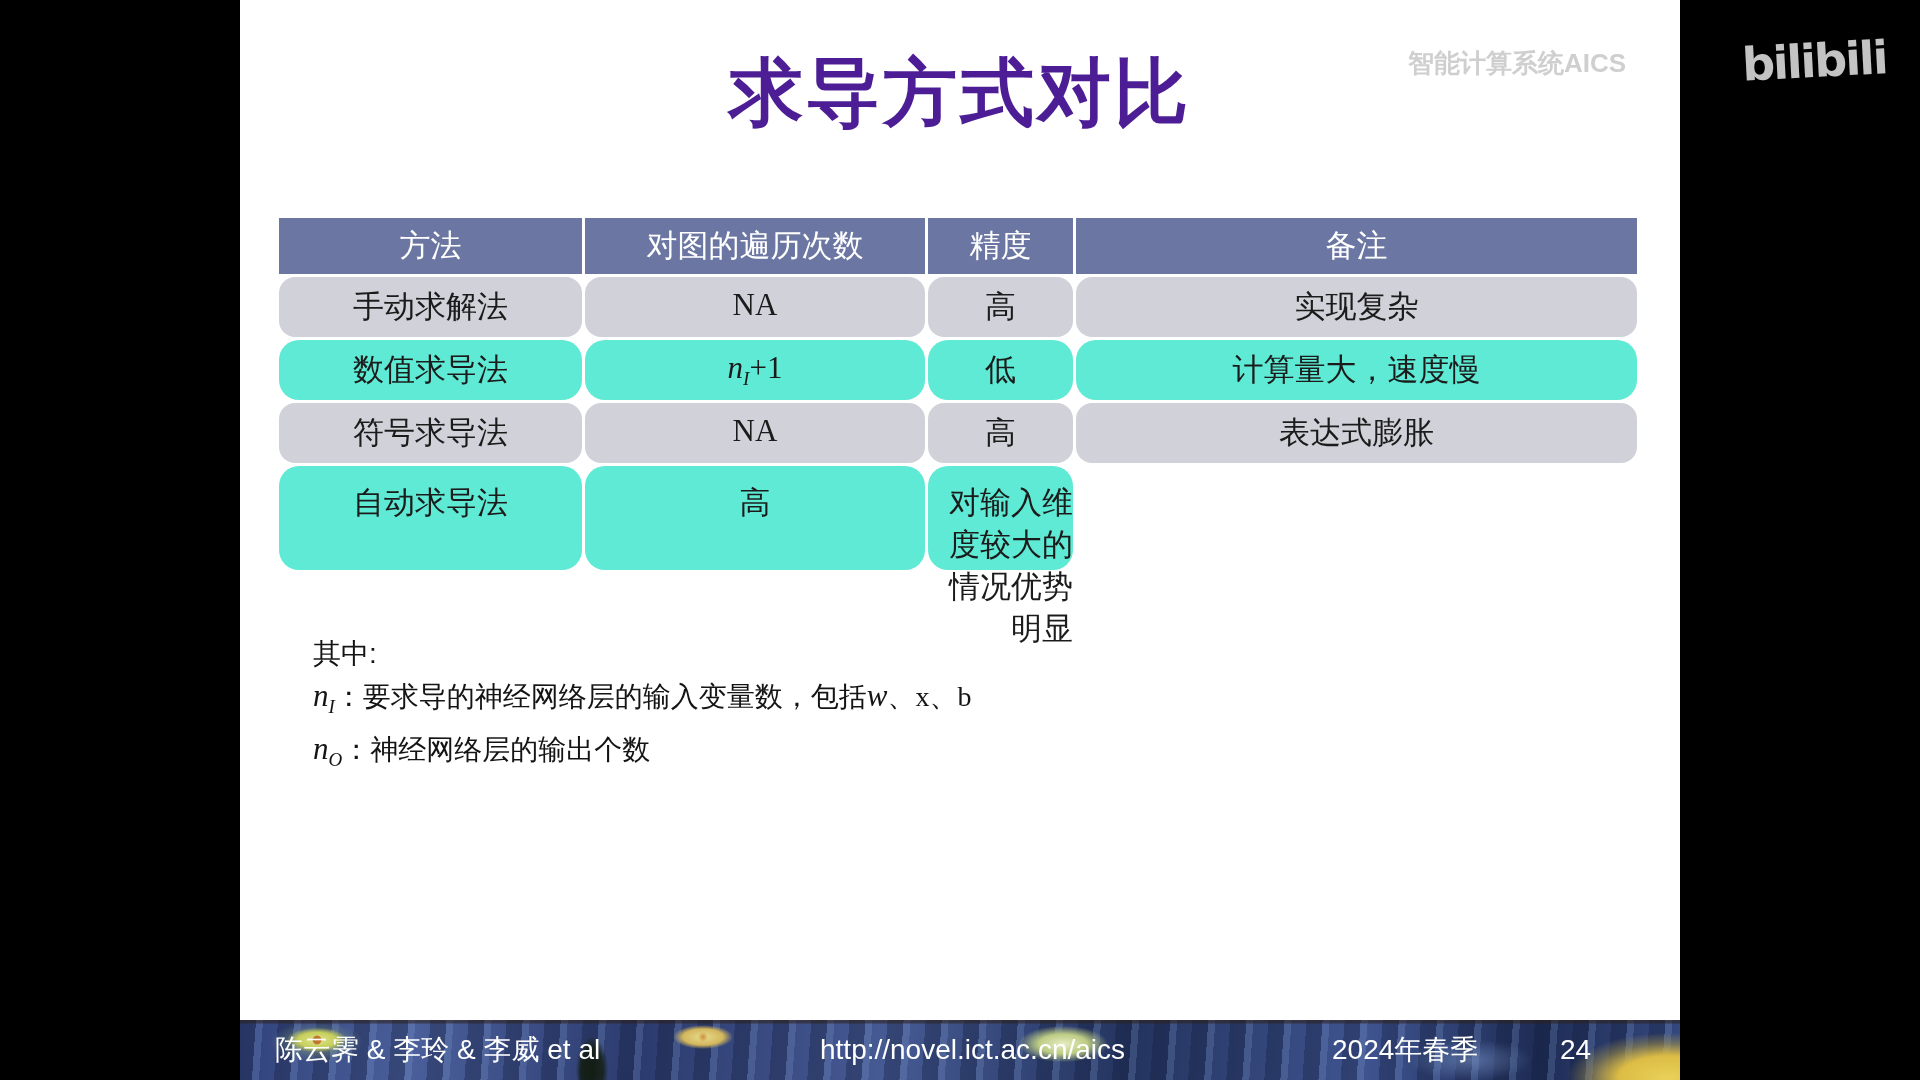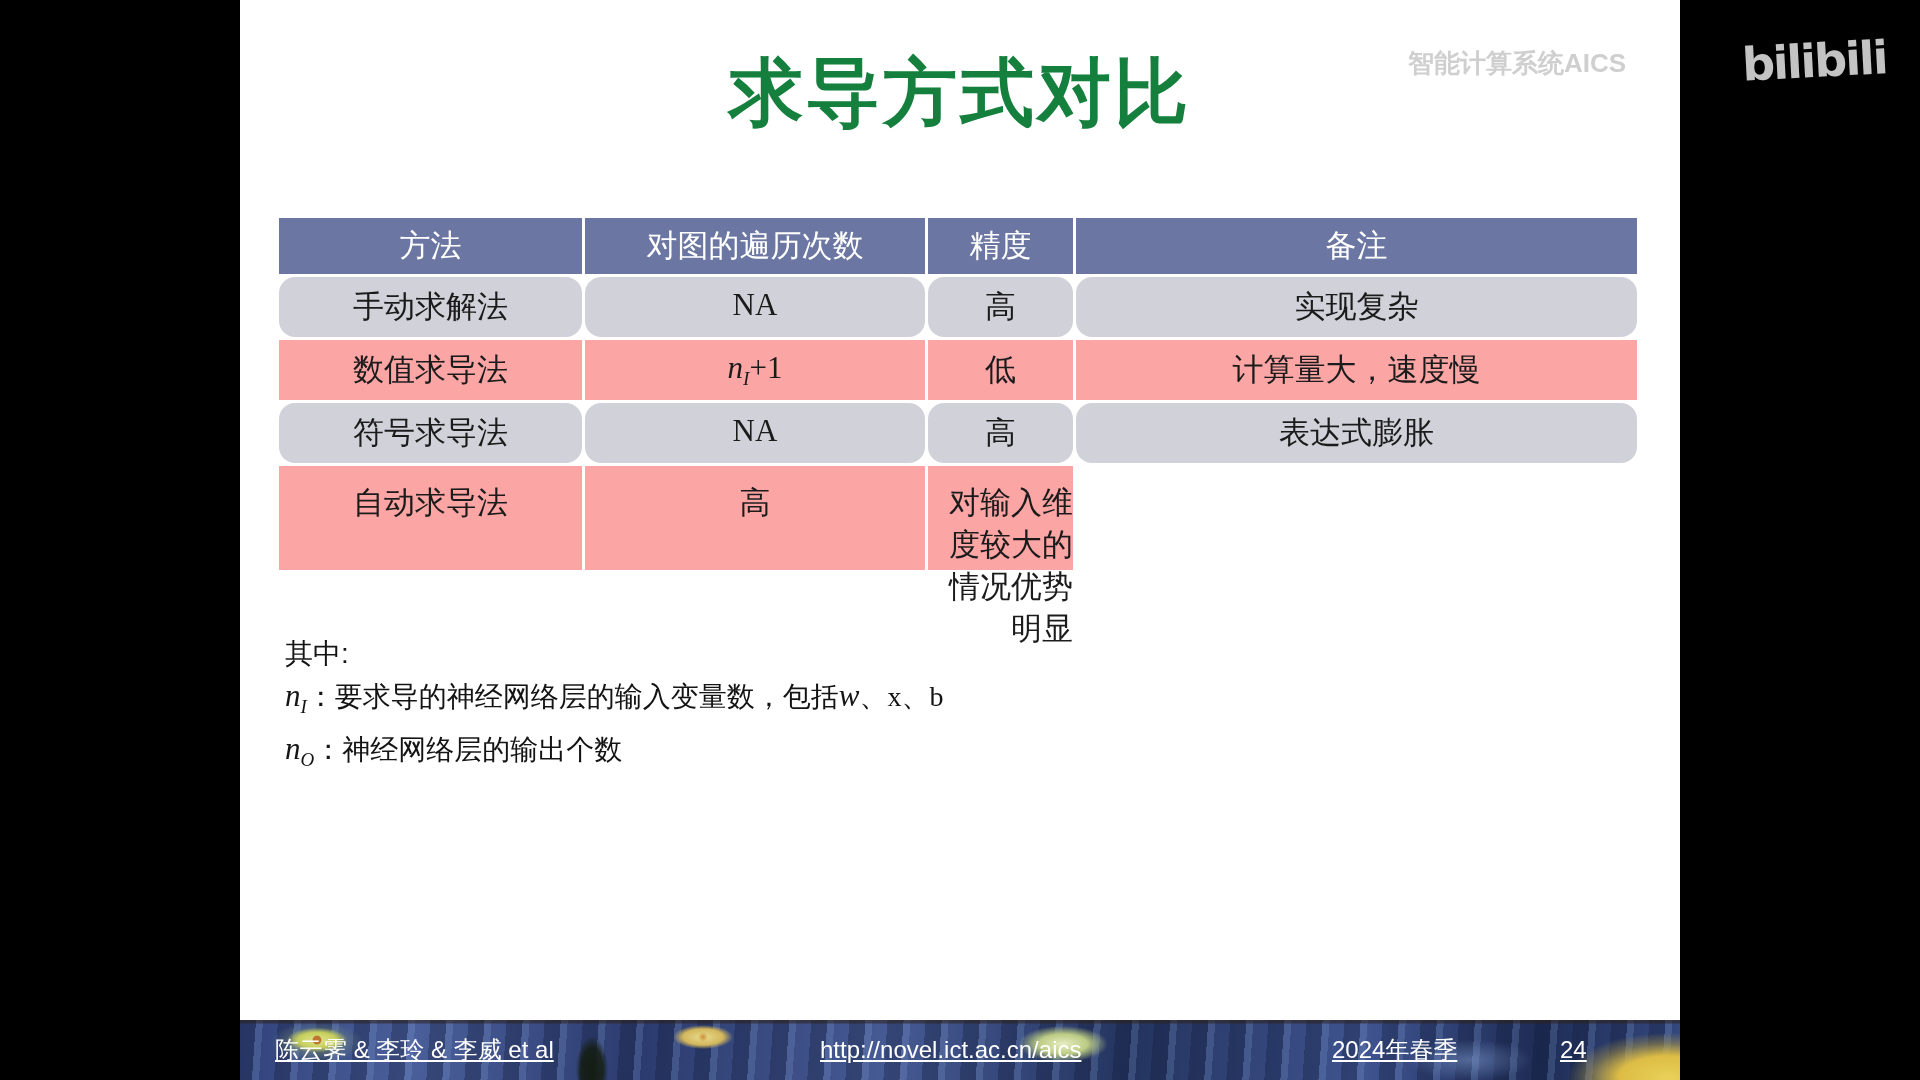--- a/index.html
+++ b/index.html
@@ -2,61 +2,61 @@
 <html><head>
 <meta charset="utf-8">
 <style>
   html,body{margin:0;padding:0;background:#000;}
   .stage{position:relative;width:1920px;height:1080px;background:#000;overflow:hidden;
          font-family:"Liberation Sans",sans-serif;}
   .slide{position:absolute;left:240px;top:0;width:1440px;height:1080px;background:#ffffff;}
 
   
   .title{position:absolute;left:0;top:44px;width:100%;text-align:center;
-         font-size:74px;font-weight:800;color:#15803d;letter-spacing:3px;}
+         font-size:74px;font-weight:800;color:#4c1d95;letter-spacing:3px;}
 
   
   .ctable{position:absolute;left:39px;top:218px;display:grid;
           grid-template-columns:303px 340px 145px 561px;
           grid-template-rows:56px 60px 60px 60px 104px;gap:3px;background:#fff;}
   .cell{display:flex;align-items:center;justify-content:center;
         font-size:31px;color:#1b1b1b;text-align:right;}
   .th{background:#6b77a2;color:#ffffff;}
   .dark{background:#d1d1d9;border-radius:16px;}
-  .light{background:#fca5a5;}
+  .light{background:#5eead4;border-radius:20px;}
   .serif{font-family:"Liberation Serif",serif;}
   .it{font-style:italic;}
   .fx{display:inline;}
   .fx sub{font-size:0.62em;font-family:"Liberation Serif",serif;font-style:italic;}
   .tall{align-items:flex-start;padding-top:16px;box-sizing:border-box;}
 
   
   .notes{position:absolute;left:45px;top:633px;font-size:28px;color:#141414;}
-  .notes .line{line-height:42px;white-space:nowrap;}
+  .notes .line{line-height:42px;white-space:nowrap;margin-left:28px;}
   .nvar{font-family:"Liberation Serif",serif;font-style:italic;font-size:31px;}
   .notes sub{font-family:"Liberation Serif",serif;font-style:italic;font-size:19px;}
 
   
   .footer{position:absolute;left:0;top:1020px;width:1440px;height:60px;
     background-color:#3c5088;
     background-image:
       linear-gradient(180deg, rgba(45,32,24,0.55) 0px, rgba(45,32,24,0.55) 3px, rgba(0,0,0,0) 4px),
       radial-gradient(circle 7px at 77px 20px, #c0762f 0%, #c0762f 55%, rgba(192,118,47,0) 70%),
       radial-gradient(ellipse 42px 17px at 77px 20px, #dfe38d 0%, #c6cf5b 45%, rgba(125,150,90,0) 72%),
       radial-gradient(ellipse 62px 27px at 77px 22px, rgba(166,183,112,0.7) 0%, rgba(120,150,130,0.25) 55%, rgba(60,80,136,0) 75%),
       radial-gradient(ellipse 24px 50px at 352px 50px, #131d12 0%, rgba(19,29,18,0.85) 45%, rgba(19,29,18,0) 68%),
       radial-gradient(circle 7px at 463px 17px, #cf8d33 0%, rgba(207,141,51,0) 70%),
       radial-gradient(ellipse 40px 16px at 463px 17px, #e8dc90 0%, #d3b75c 50%, rgba(130,140,90,0) 75%),
       radial-gradient(ellipse 64px 26px at 823px 24px, #e6ecc2 0%, #bccc84 38%, rgba(100,130,140,0) 70%),
       radial-gradient(circle 8px at 823px 24px, #d8c84a 0%, rgba(216,200,74,0) 80%),
       radial-gradient(ellipse 130px 58px at 1428px 58px, #e9d158 0%, #dcbc45 38%, rgba(170,150,70,0.5) 60%, rgba(60,80,136,0) 78%),
       radial-gradient(ellipse 90px 30px at 1230px 40px, rgba(130,160,210,0.5) 0%, rgba(60,80,136,0) 70%),
       repeating-linear-gradient(94deg, rgba(18,28,58,0.35) 0px 16px, rgba(135,165,215,0.22) 16px 23px, rgba(18,28,58,0) 23px 38px),
       linear-gradient(95deg,#31427a 0%,#4a5f9b 12%,#2c3b6e 28%,#465a94 45%,#24345f 62%,#3f5490 78%,#1e2c55 90%,#35497f 100%);}
-  .ft{position:absolute;top:50%;transform:translateY(-50%);color:#ffffff;font-size:24px;white-space:nowrap;text-decoration:underline;}
+  .ft{position:absolute;top:50%;transform:translateY(-50%);color:#ffffff;font-size:28px;white-space:nowrap;}
   .f-authors{left:35px;}
   .f-url{left:580px;}
   .f-sem{left:1092px;}
   .f-page{left:1320px;text-align:right;}
 
   
   .wm{position:absolute;left:1408px;top:46px;z-index:5;font-size:26px;font-weight:700;
       color:rgba(203,203,203,0.92);white-space:nowrap;}
   .bili{position:absolute;left:1742px;top:34px;z-index:5;font-size:46px;font-weight:800;
         color:#c3c3c3;font-family:"DejaVu Sans",sans-serif;letter-spacing:-2px;

